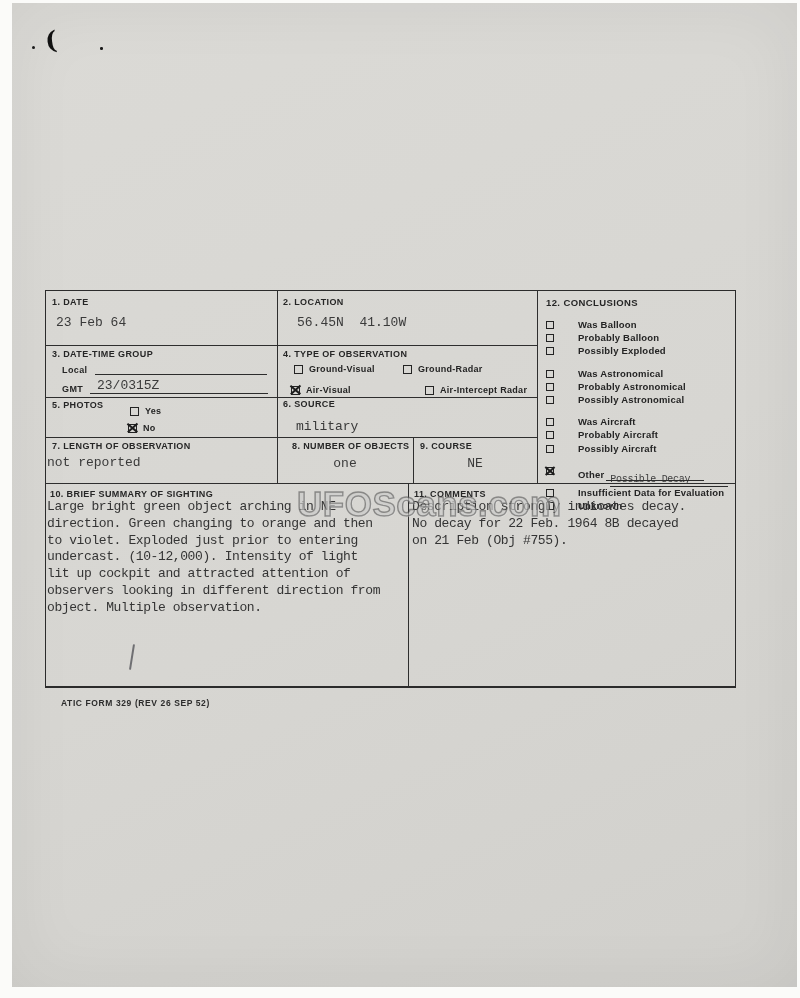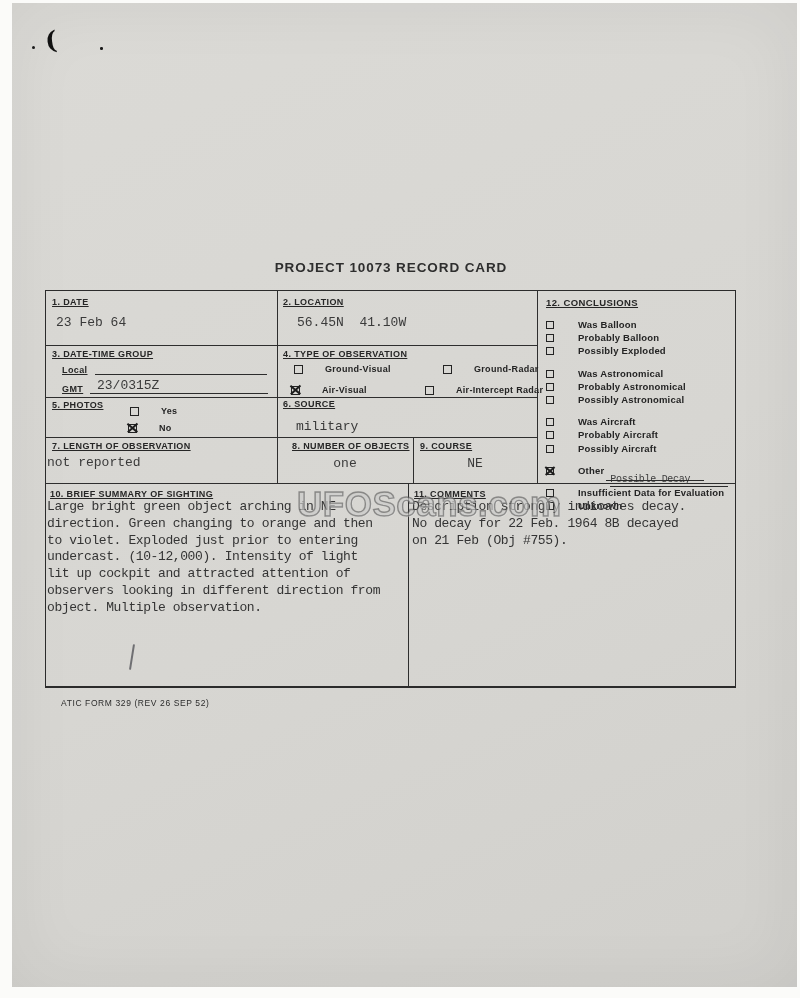--- a/index.html
+++ b/index.html
@@ -3,72 +3,71 @@
 <meta charset="utf-8">
 <style>
   html,body{margin:0;padding:0;background:#f6f6f4;}
   .page{position:relative;width:800px;height:998px;overflow:hidden;background:#fbfbf9;
         font-family:"Liberation Sans",sans-serif;}
   .paper{position:absolute;left:12px;top:3px;width:785px;height:984px;
          background:linear-gradient(155deg,#dbdad6 0%,#d7d6d2 55%,#d1d0cc 100%);
          box-shadow:inset 0 0 70px rgba(0,0,0,0.06);}
   .abs{position:absolute;}
   
-  .plabel{font-weight:bold;font-size:9px;letter-spacing:0.4px;color:#262626;white-space:nowrap;text-decoration:underline;}
+  .plabel{font-weight:bold;font-size:9px;letter-spacing:0.4px;color:#262626;white-space:nowrap;}
   .typed{font-family:"Liberation Mono","DejaVu Sans Mono",monospace;font-size:13px;color:#3a3a3a;white-space:pre;}
   .typed-block{font-family:"Liberation Mono","DejaVu Sans Mono",monospace;font-size:13px;line-height:16.8px;
                color:#343434;white-space:pre;letter-spacing:-0.4px;}
   
   .card-border{border:1.6px solid #2b2b2b;border-bottom-width:2.2px;box-sizing:border-box;background:transparent;}
   .hline{height:1.4px;background:#2e2e2e;}
   .vline{width:1.4px;background:#2e2e2e;}
   
-  .cbrow{display:flex;align-items:center;gap:22px;}
+  .cbrow{display:flex;align-items:center;gap:6px;}
   .box{width:7px;height:7px;border:1.2px solid #232323;position:relative;flex:0 0 auto;background:transparent;}
   .box::before,.box::after{content:"";position:absolute;left:-3px;right:-3px;top:2.4px;height:1.6px;
         background:#1d1d1d;transform:rotate(40deg);display:none;}
   .box::after{transform:rotate(-42deg);}
   .box[data-checked="true"]::before,.box[data-checked="true"]::after{display:block;}
   .cblabel{font-weight:bold;font-size:9px;letter-spacing:0.3px;color:#242424;white-space:nowrap;}
   
   .conclusions{width:190px;}
   .cgroup{margin-top:12px;}
   .cgroup:first-of-type{margin-top:9px;}
   .citem{display:flex;align-items:flex-start;gap:24px;margin-bottom:2.6px;}
   .citem .box{margin-top:1px;width:6px;height:6px;}
   .clabel{font-weight:bold;font-size:9.5px;letter-spacing:0.2px;color:#242424;line-height:10.5px;white-space:nowrap;}
-  .other-wrap{display:flex;align-items:flex-start;gap:4px;}
+  .other-wrap{display:flex;align-items:center;gap:4px;}
   .other-line{display:inline-block;min-width:118px;border-bottom:1.3px solid #2a2a2a;margin-left:2px;position:relative;top:2px;}
   .struck{font-family:"Liberation Mono","DejaVu Sans Mono",monospace;font-size:10px;color:#3e3e3e;
           position:relative;white-space:nowrap;letter-spacing:-0.3px;}
   .struck::after{content:"";position:absolute;left:-4px;right:-14px;top:50%;height:1.5px;background:#2c2c2c;}
   
   .fill-line{border-bottom:1.2px solid #2c2c2c;}
   
   .watermark{font-weight:bold;font-size:35px;letter-spacing:0.5px;color:rgba(175,175,173,0.38);
              -webkit-text-stroke:1.4px rgba(78,78,78,0.55);
              text-shadow:1px 1px 1px rgba(240,240,240,0.5);white-space:nowrap;}
   
   .ink-dot{border-radius:50%;background:#1a1a1a;}
   .ink-crescent{font-size:25px;font-weight:bold;color:#111;transform:rotate(-6deg);font-family:"DejaVu Serif",serif;}
   .pen-stroke{width:2px;height:26px;background:#55555a;transform:rotate(9deg);border-radius:2px;opacity:0.8;}
-  .footer{font-weight:normal;font-size:8.5px;letter-spacing:0.6px;color:#2c2c2c;}
+  .footer{font-weight:bold;font-size:8.5px;letter-spacing:0.6px;color:#2c2c2c;}
   .title{font-weight:bold;font-size:13.5px;letter-spacing:0.9px;color:#2e2e2e;text-align:center;}
 </style>
 </head>
 <body>
 
 <div class="page">
   <div class="paper abs"></div>
 
   <div class="abs ink-dot" style="left:32px;top:46px;width:3px;height:3px;"></div>
   <div class="abs ink-crescent" style="left:45px;top:26px;">(</div>
   <div class="abs ink-dot" style="left:100px;top:47px;width:2.5px;height:2.5px;"></div>
 
-  <div class="abs title" style="left:45px;top:260px;width:692px;">PROJECT 10073 RECORD CARD</div>
 
   <div class="abs card-border" style="left:45px;top:290px;width:691px;height:398px;"></div>
 
   <div class="abs vline" style="left:277px;top:290px;height:194px;"></div>
   <div class="abs vline" style="left:537px;top:290px;height:194px;"></div>
   <div class="abs vline" style="left:413px;top:437px;height:47px;"></div>
   <div class="abs vline" style="left:408px;top:483px;height:204px;"></div>
   <div class="abs hline" style="left:45px;top:345px;width:492px;"></div>
   <div class="abs hline" style="left:45px;top:397px;width:492px;"></div>
   <div class="abs hline" style="left:45px;top:437px;width:492px;"></div>
@@ -89,21 +88,21 @@
 
   <div class="abs plabel" style="left:283px;top:349px;">4. TYPE OF OBSERVATION</div>
   <div class="abs cbrow" style="left:294px;top:364px;">
     <span class="box" data-checked="false"></span>
     <span class="cblabel">Ground-Visual</span>
   </div>
   <div class="abs cbrow" style="left:291px;top:385px;">
     <span class="box" data-checked="true"></span>
     <span class="cblabel">Air-Visual</span>
   </div>
-  <div class="abs cbrow" style="left:443px;top:364px;">
+  <div class="abs cbrow" style="left:403px;top:364px;">
     <span class="box" data-checked="false"></span>
     <span class="cblabel">Ground-Radar</span>
   </div>
   <div class="abs cbrow" style="left:425px;top:385px;">
     <span class="box" data-checked="false"></span>
     <span class="cblabel">Air-Intercept Radar</span>
   </div>
 
   <div class="abs plabel" style="left:52px;top:400px;">5. PHOTOS</div>
   <div class="abs cbrow" style="left:130px;top:406px;">

